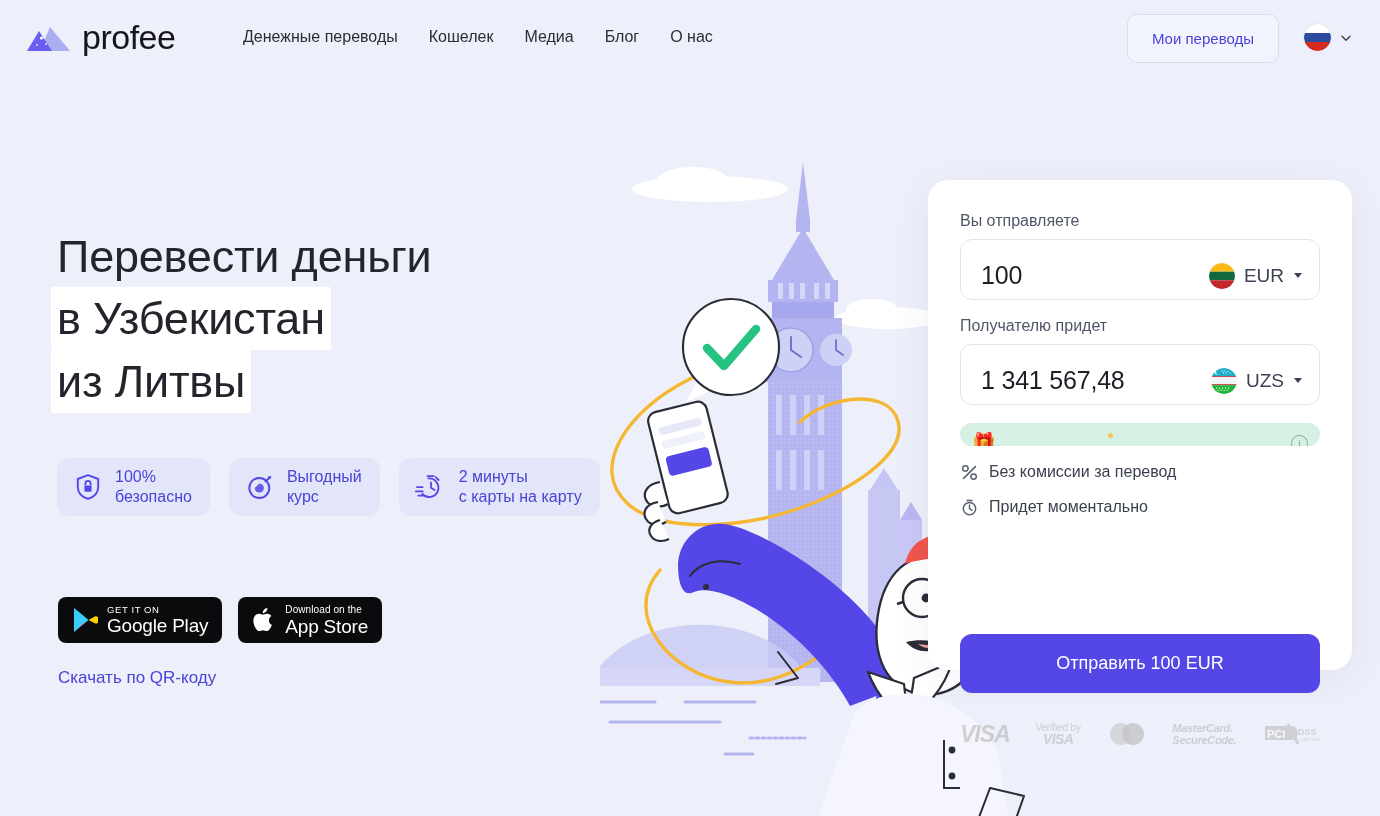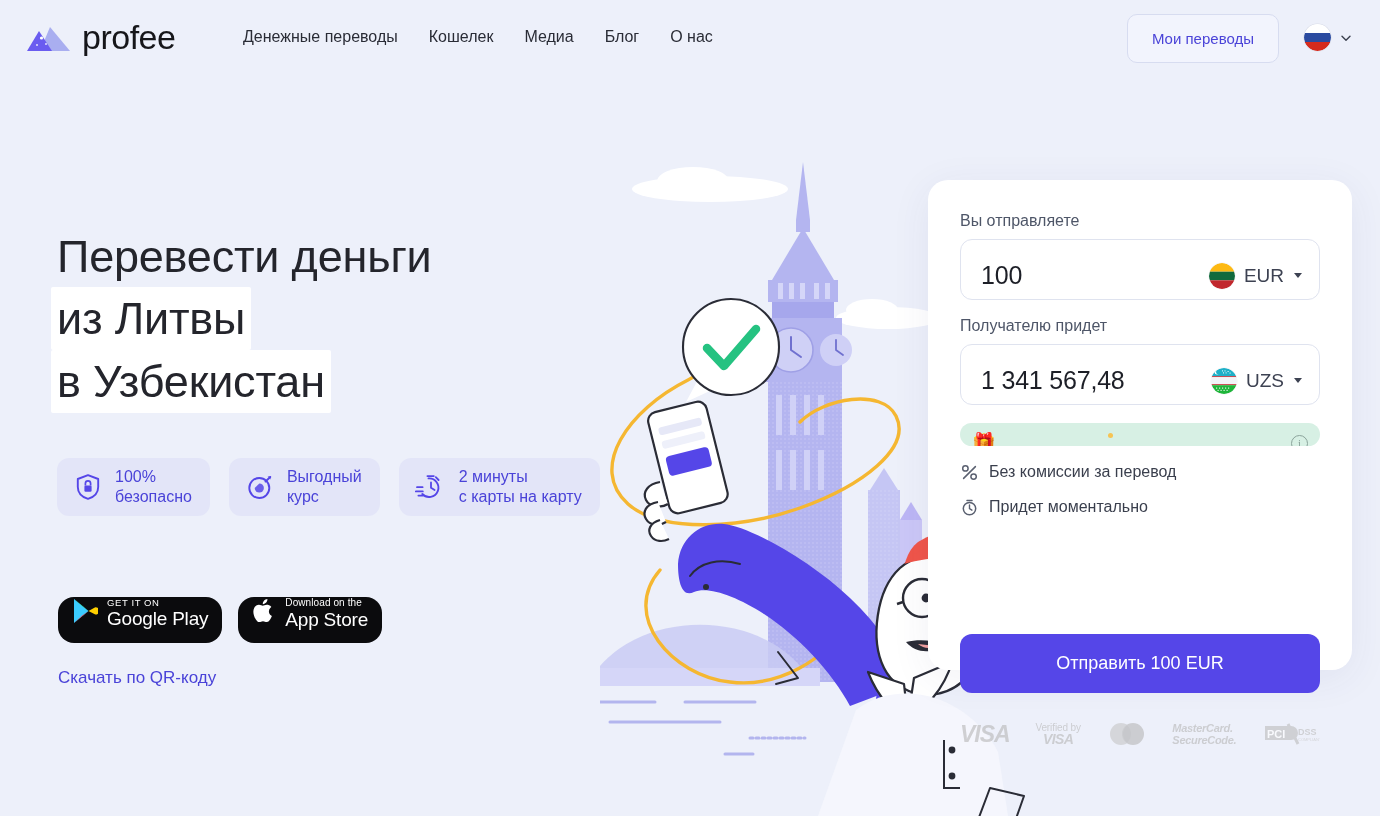--- a/index.html
+++ b/index.html
@@ -44,22 +44,22 @@
 
   .badges { position: absolute; left: 57px; top: 458px; display: flex; gap: 19px; }
   .badge {
     background: #e3e5f8; border-radius: 12px; height: 58px;
     display: flex; align-items: center; gap: 12px; padding: 0 18px 0 16px;
   }
   .badge-txt { font-size: 16px; line-height: 20px; color: #4a43d8; white-space: nowrap; }
 
   .stores { position: absolute; left: 58px; top: 597px; display: flex; gap: 16px; }
   .store-btn {
-    background: #0b0b0d; border-radius: 16px; height: 46px;
-    display: flex; gap: 9px; padding: 0 14px;
+    background: #0b0b0d; border-radius: 8px; height: 46px;
+    display: flex; align-items: center; gap: 9px; padding: 0 14px;
     cursor: pointer;
   }
   .store-sub { font-size: 9.5px; color: #fff; letter-spacing: .6px; line-height: 11px; text-transform: uppercase; }
   .store-main { font-size: 19px; color: #fff; line-height: 21px; font-weight: 500; letter-spacing: -.2px; }
   .store-sub2 { font-size: 10px; color: #fff; letter-spacing: .1px; line-height: 12px; }
   .qr-link { position: absolute; left: 58px; top: 668px; font-size: 17px; color: #4a43d8; cursor: pointer; }
 
   
   .illo { position: absolute; left: 600px; top: 150px; width: 470px; height: 666px; pointer-events: none; }
 
@@ -164,22 +164,22 @@
         </svg>
       </div>
       <svg class="chev" viewBox="0 0 12 12">
         <path d="M2 4.3 L6 8.3 L10 4.3" fill="none" stroke="#3a3f4d" stroke-width="1.4" stroke-linecap="round" stroke-linejoin="round"></path>
       </svg>
     </div>
   </div>
 
   <div class="hero">
     <div class="hl-row"><span class="hl-line">Перевести деньги</span></div>
+    <div class="hl-row"><span class="hl-line mark">в Узбекистан</span></div>
     <div class="hl-row"><span class="hl-line mark">из Литвы</span></div>
-    <div class="hl-row"><span class="hl-line mark">в Узбекистан</span></div>
   </div>
 
   <div class="badges">
 
     <div class="badge">
       <svg width="30" height="30" viewBox="0 0 30 30">
         <path d="M15 3.2 L25.2 7 V15 c0 6.2 -4.4 10.1 -10.2 11.9 C9.2 25.1 4.8 21.2 4.8 15 V7 Z" fill="none" stroke="#5546e8" stroke-width="1.9" stroke-linejoin="round"></path>
         <rect x="11.4" y="13.6" width="7.2" height="6.2" rx="1.2" fill="#5546e8"></rect>
         <path d="M12.4 13.6 v-2.1 a2.6 2.6 0 0 1 5.2 0 v2.1" fill="none" stroke="#5546e8" stroke-width="1.7"></path>
       </svg>

